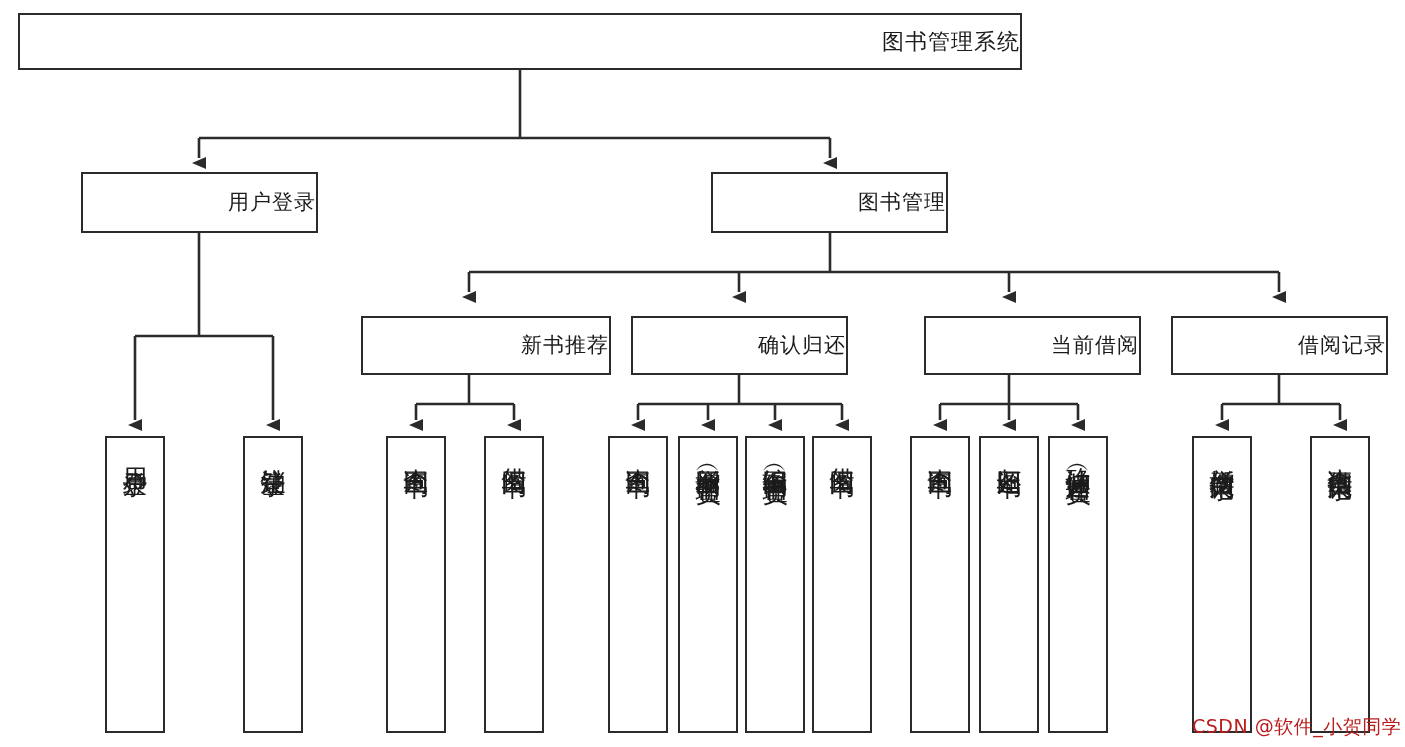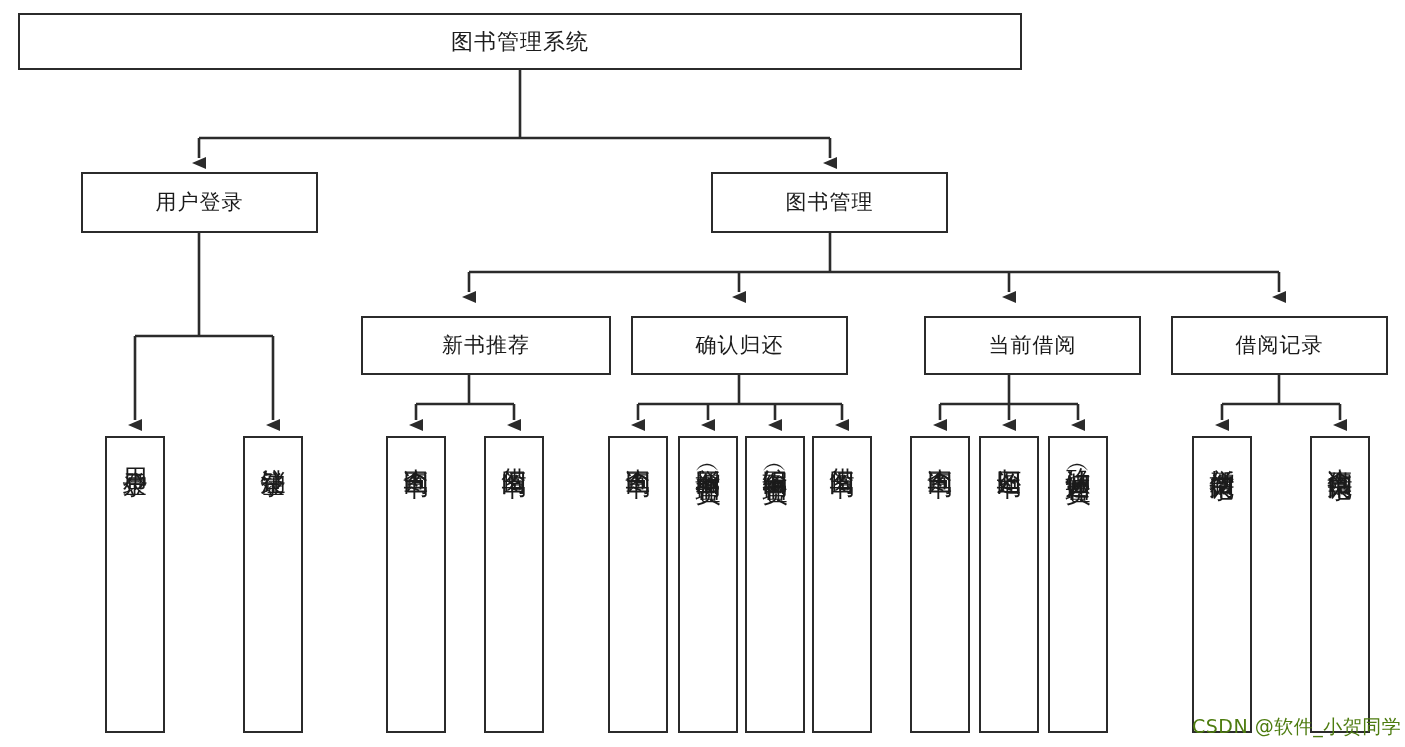--- a/index.html
+++ b/index.html
@@ -27,21 +27,21 @@
     height: 747px;
     pointer-events: none;
   }
   .node {
     position: absolute;
     box-sizing: border-box;
     background: #ffffff;
     border: 2px solid #2b2b2b;
     display: flex;
     align-items: center;
-    justify-content: center;
+    justify-content: flex-end;
   }
   .node .label {
     font-size: 21px;
     line-height: 1.25;
     letter-spacing: 1px;
     color: #1b1b1b;
     text-align: center;
     white-space: nowrap;
   }
   .node-root .label { font-size: 22px; }
@@ -55,21 +55,21 @@
     writing-mode: vertical-rl;
     text-orientation: upright;
     font-size: 25px;
     line-height: 1.08;
     letter-spacing: 2px;
     white-space: nowrap;
   }
   .watermark {
     position: absolute;
     font-size: 19px;
-    color: #4d7c0f;
+    color: #b91c1c;
     letter-spacing: 0.5px;
     white-space: nowrap;
     font-family: "DejaVu Sans", "Liberation Sans", sans-serif;
   }
 </style>
 </head>
 <body>
 
 <div id="canvas">
 

